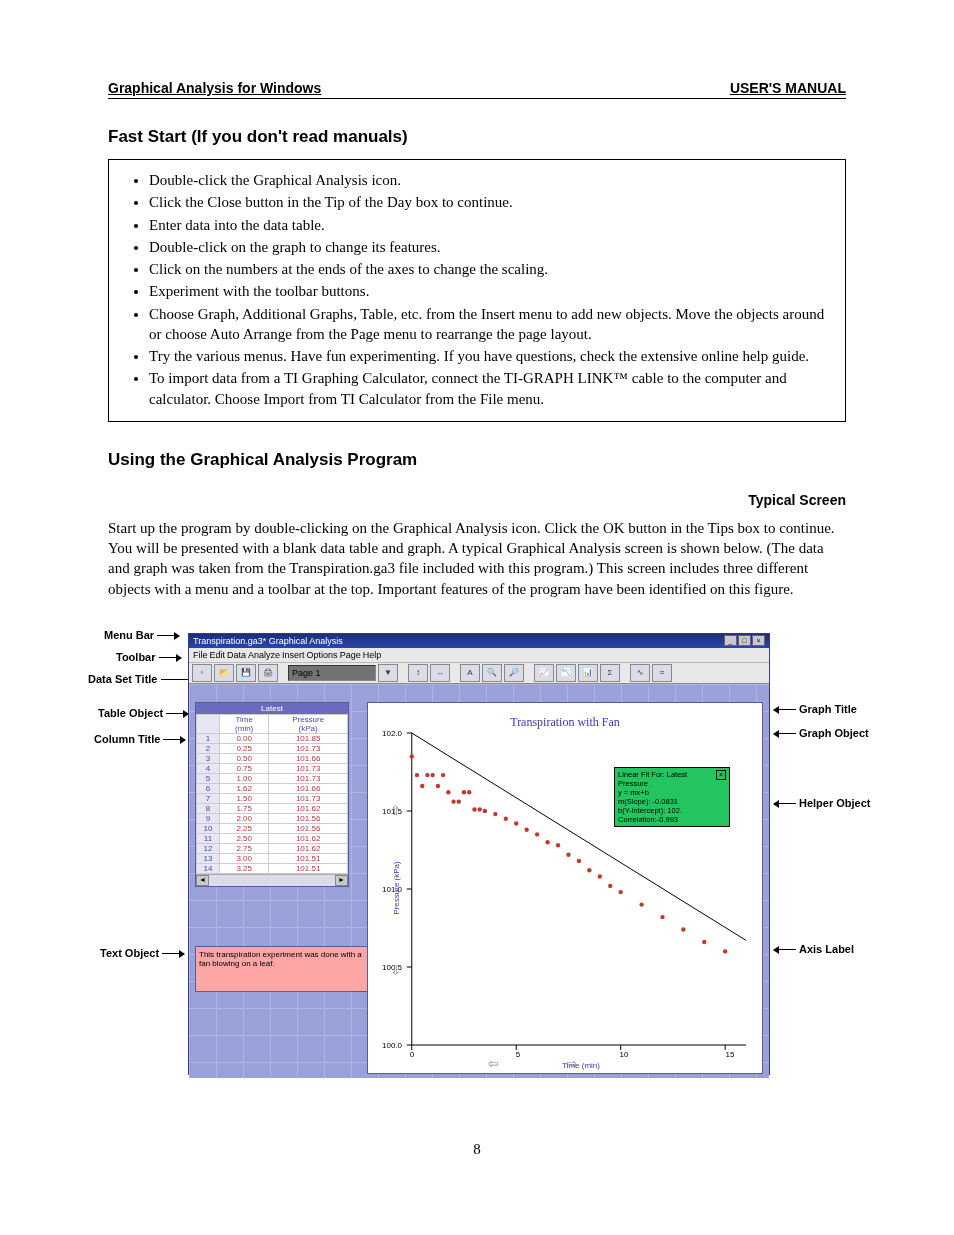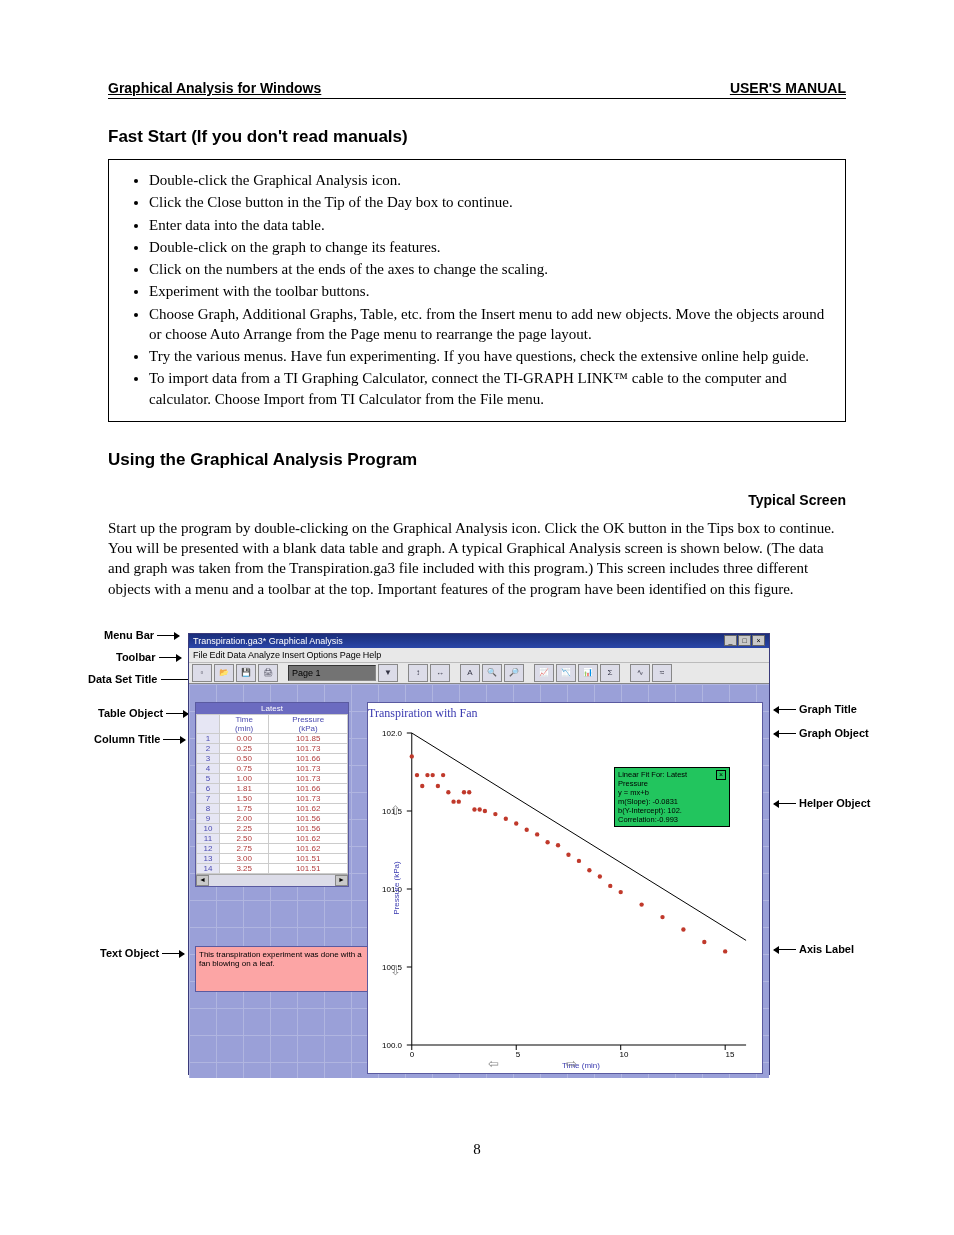--- a/index.html
+++ b/index.html
@@ -247,24 +247,24 @@
   }
   .graph-window {
     position: absolute;
     left: 178px; top: 18px;
     right: 6px;
     height: 370px;
     background: #fff;
     border: 1px solid #5a5aa0;
   }
   .graph-title {
-    text-align: left;
+    text-align: center;
     color: #3a3ab0;
     font-size: 12px;
-    padding-top: 3px;
+    padding-top: 12px;
     font-family: "Times New Roman", serif;
   }
   .y-axis-label {
     position: absolute;
     left: 2px;
     top: 50%;
     transform: translateY(-50%) rotate(-90deg);
     transform-origin: center;
     font-size: 8px;
     color: #3a3ab0;
@@ -455,21 +455,21 @@
                 <td>0.75</td>
                 <td>101.73</td>
               </tr>
               <tr>
                 <td class="rownum">5</td>
                 <td>1.00</td>
                 <td>101.73</td>
               </tr>
               <tr>
                 <td class="rownum">6</td>
-                <td>1.81</td>
+                <td>1.62</td>
                 <td>101.66</td>
               </tr>
               <tr>
                 <td class="rownum">7</td>
                 <td>1.50</td>
                 <td>101.73</td>
               </tr>
               <tr>
                 <td class="rownum">8</td>
                 <td>1.75</td>

